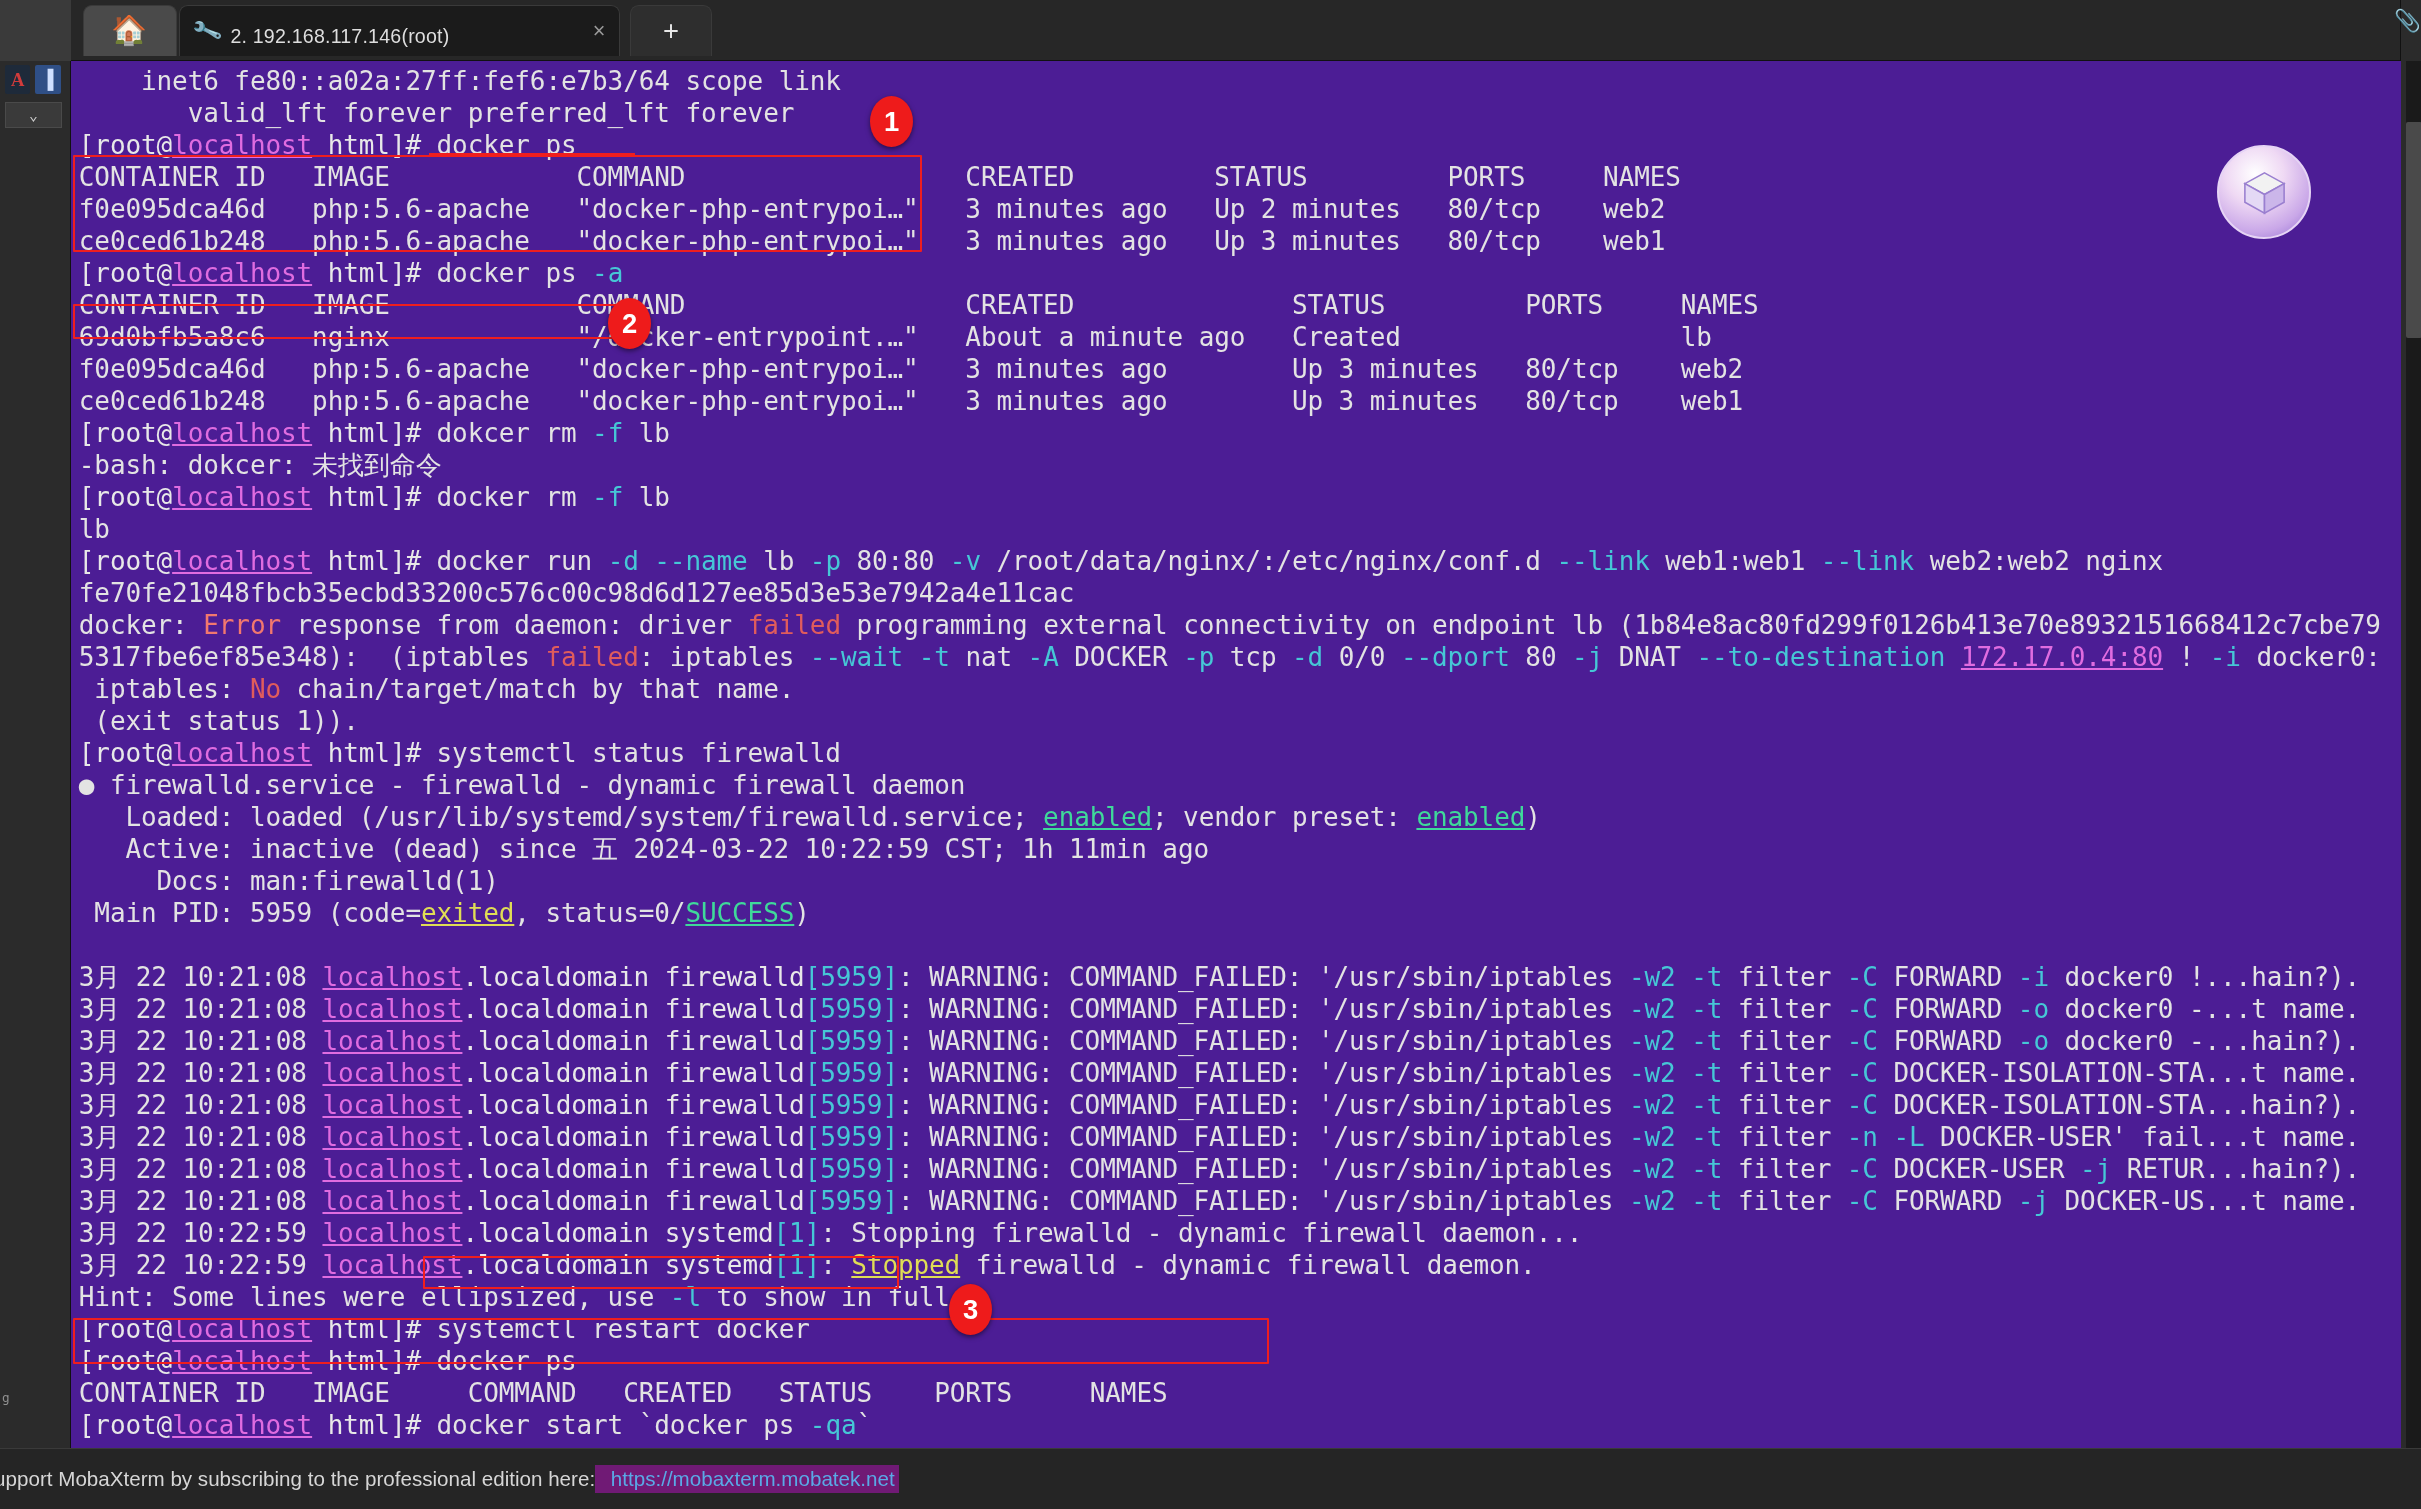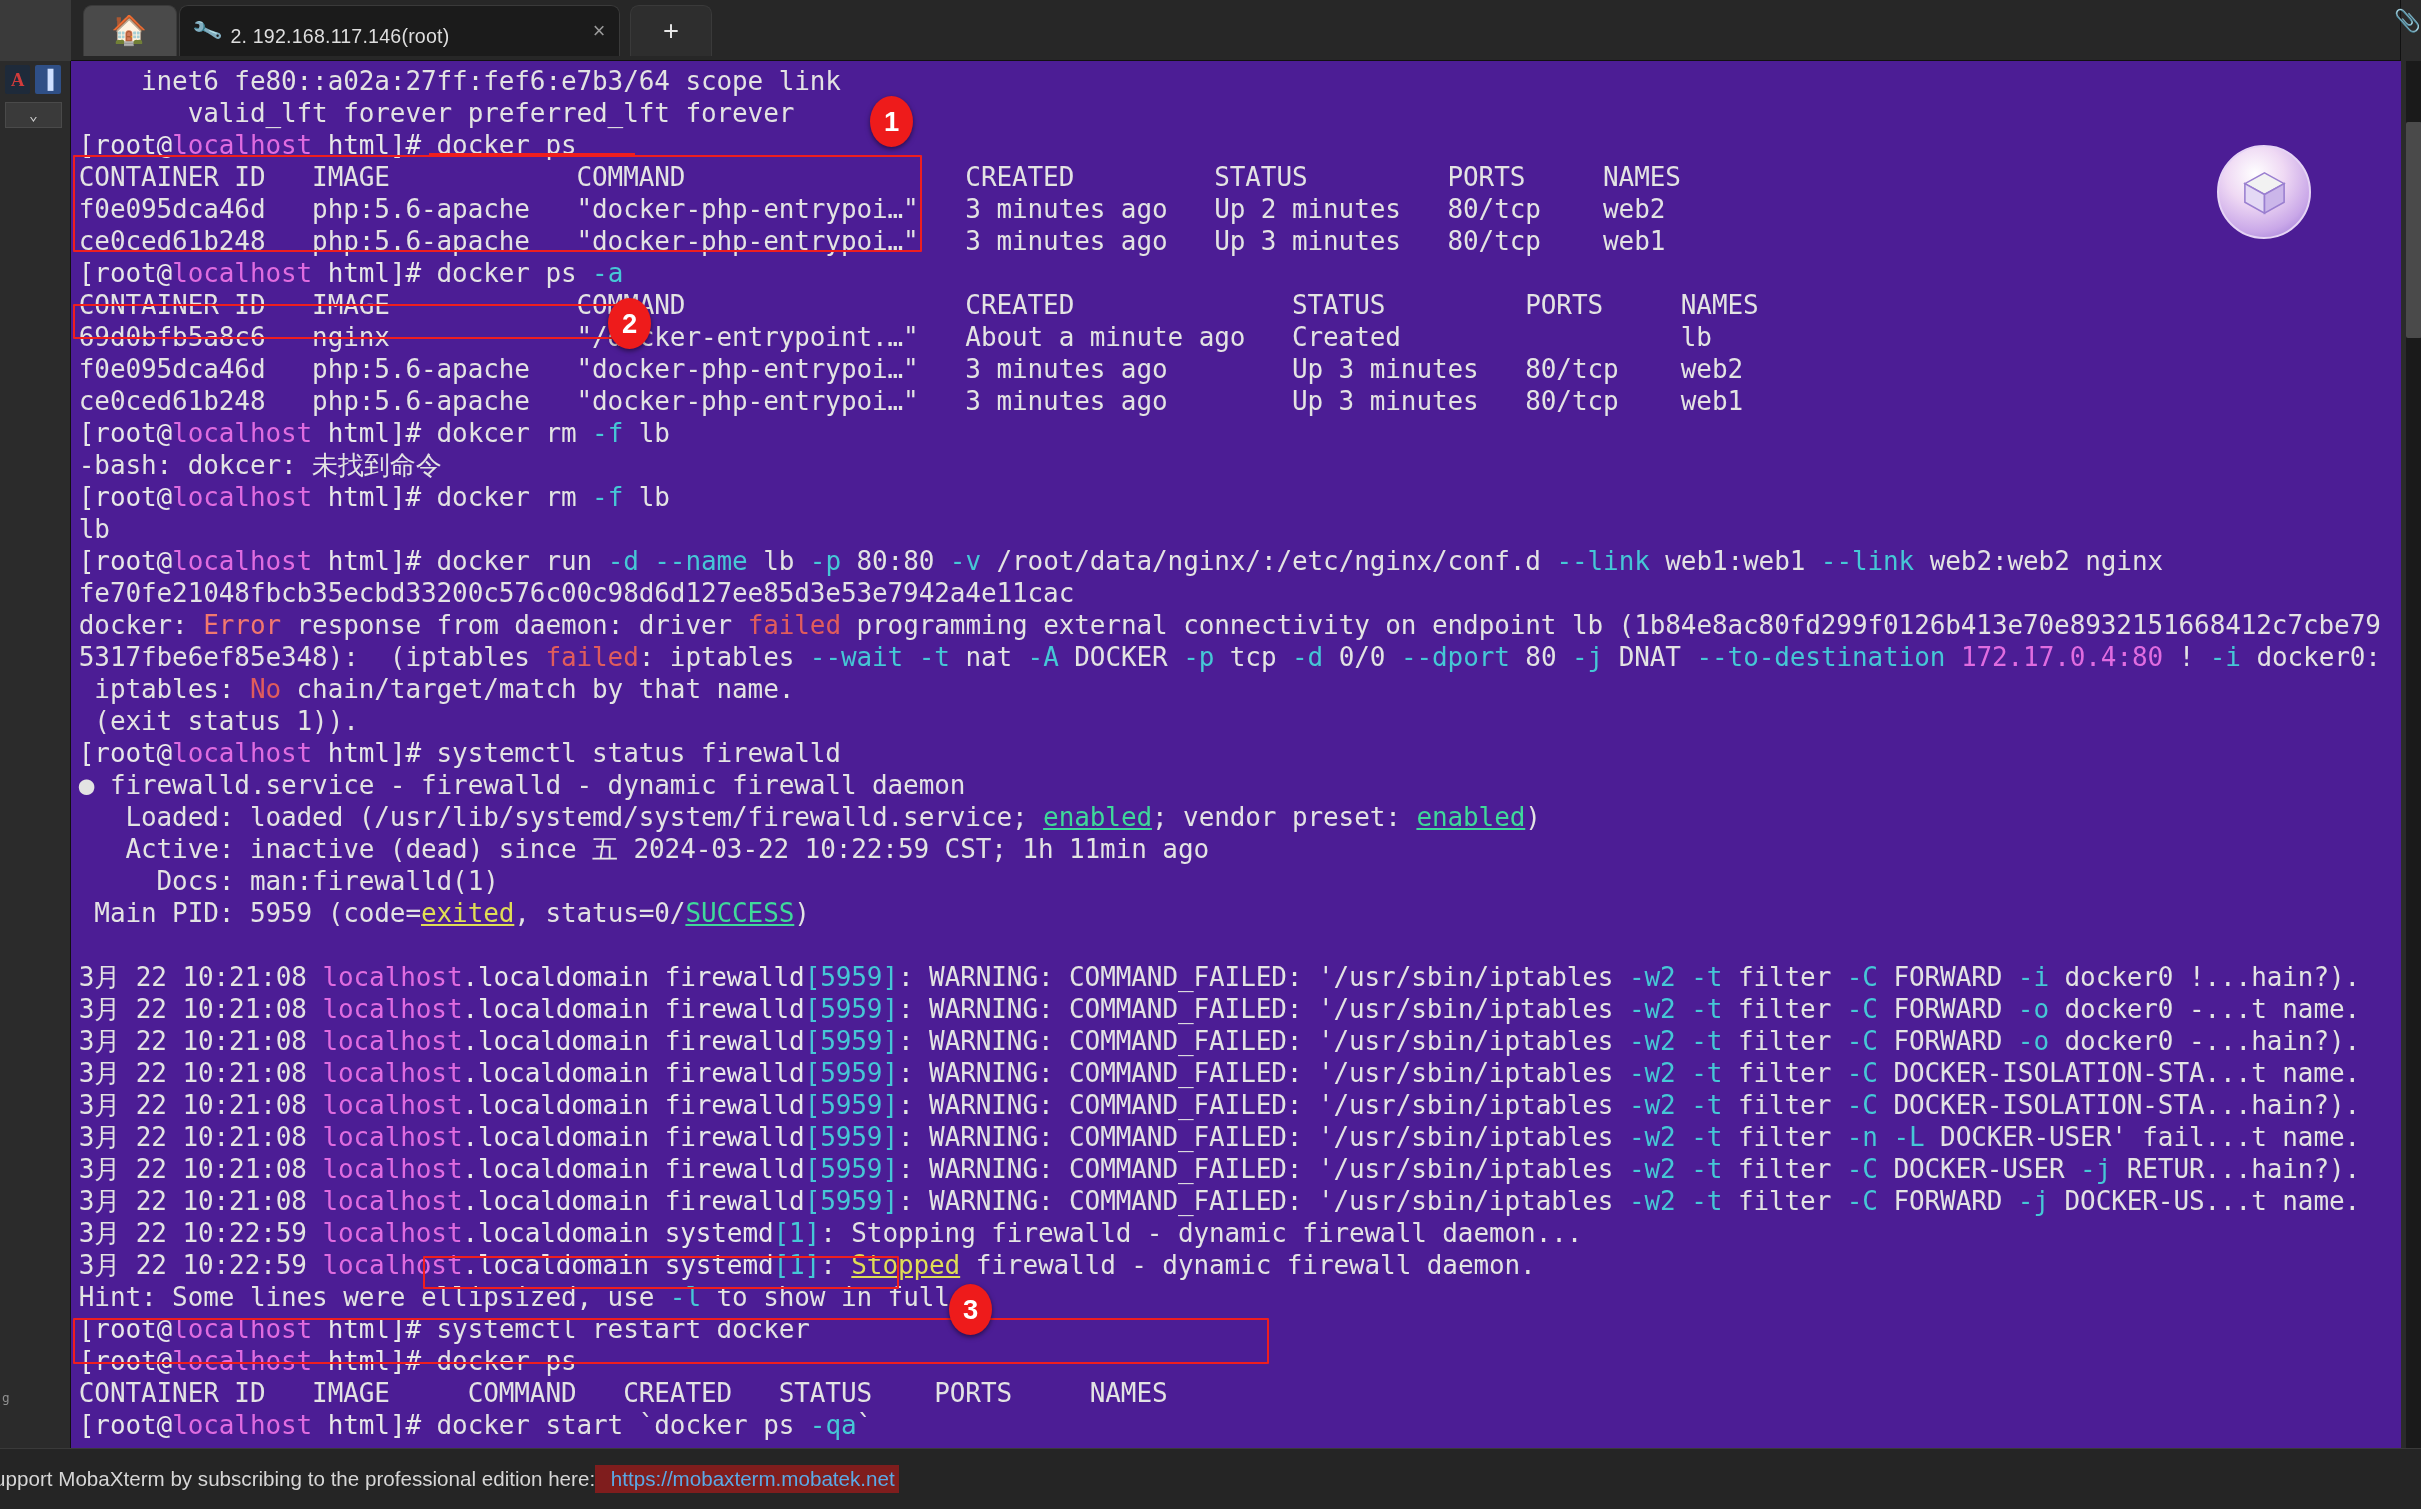--- a/index.html
+++ b/index.html
@@ -122,21 +122,21 @@
   }
   .ln { display: block; height: 32px; }
 
   
   .c-white   { color: #e8e8e8; }
   .c-red     { color: #e05c5c; }
   .c-red2    { color: #f2786e; }
   .c-green   { color: #3fd99a; text-decoration: underline; }
   .c-yellow  { color: #e0dd55; text-decoration: underline; }
   .c-cyan    { color: #46c7d6; }
-  .c-magenta { color: #e06ce0; }
+  .c-magenta { color: #e06ce0; text-decoration: underline; }
 
   
   #term-scroll {
     position: absolute; right: 0; top: 61px;
     width: 15.7px; height: 1388px;
     background: #1a1a1a;
   }
   #term-scroll-thumb {
     position: absolute; right: 0; top: 61px;
     width: 15.7px; height: 216px;
@@ -187,21 +187,21 @@
     background: #252525;
     border-top: 1px solid #3a3a3a;
     display: flex; align-items: center;
     padding-left: 0px;
     color: #d6d6d6;
     font-family: "Liberation Sans", sans-serif;
     font-size: 20.6px;
   }
   #status-text { margin-left: -5.9px; }
   #status-link { color: #5aa9e6; margin-left: 11.8px; text-decoration: none; }
-  #status-link-bg { background: #7f1d1d; padding: 2px 3.9px; }
+  #status-link-bg { background: #701a75; padding: 2px 3.9px; }
 </style>
 </head>
 <body>
 
 <div id="app">
 
   <div id="left-rail">
     <div id="rail-top"></div>
     <div class="rail-icon" id="rail-icon-a">A</div>
     <div class="rail-icon" id="rail-icon-b">▐</div>

